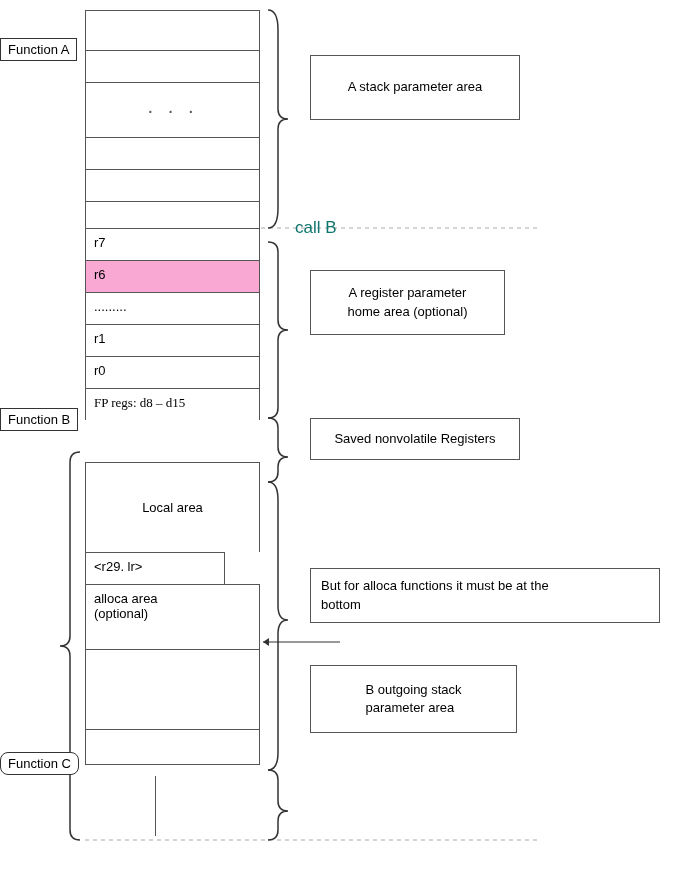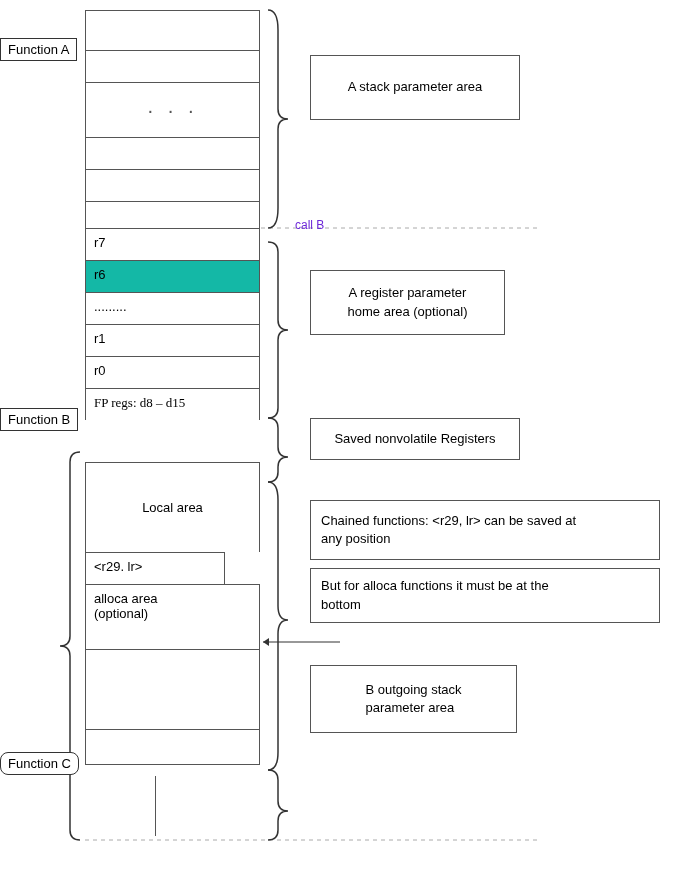--- a/index.html
+++ b/index.html
@@ -36,22 +36,22 @@
       border: 1px solid #555;
       background: #fff;
       padding: 8px 10px;
       font-size: 13px;
       line-height: 1.4;
     }
 
     
     .label-text {
       position: absolute;
-      font-size: 12px;
-      color: #6d28d9;
+      font-size: 17px;
+      color: #0f766e;
     }
 
     
     svg.overlay {
       position: absolute;
       top: 0;
       left: 0;
       width: 700px;
       height: 882px;
       pointer-events: none;
@@ -96,21 +96,21 @@
   <div style="position:absolute; left:85px; top:137px; width:175px; height:32px; border:1px solid #555; border-bottom:none; background:#fff;"></div>
 
   <div style="position:absolute; left:85px; top:169px; width:175px; height:32px; border:1px solid #555; border-bottom:none; background:#fff;"></div>
 
   <div style="position:absolute; left:85px; top:201px; width:175px; height:27px; border:1px solid #555; border-bottom:none; background:#fff;"></div>
 
   <div class="label-text" style="left:295px; top:218px;">call B</div>
 
   <div style="position:absolute; left:85px; top:228px; width:175px; height:32px; border:1px solid #555; border-bottom:none; background:#fff; padding:6px 8px;">r7</div>
 
-  <div style="position:absolute; left:85px; top:260px; width:175px; height:32px; border:1px solid #555; border-bottom:none; background:#14b8a6; padding:6px 8px;">r6</div>
+  <div style="position:absolute; left:85px; top:260px; width:175px; height:32px; border:1px solid #555; border-bottom:none; background:#f9a8d4; padding:6px 8px;">r6</div>
 
   <div style="position:absolute; left:85px; top:292px; width:175px; height:32px; border:1px solid #555; border-bottom:none; background:#fff; padding:6px 8px;">.........</div>
 
   <div style="position:absolute; left:85px; top:324px; width:175px; height:32px; border:1px solid #555; border-bottom:none; background:#fff; padding:6px 8px;">r1</div>
 
   <div style="position:absolute; left:85px; top:356px; width:175px; height:32px; border:1px solid #555; border-bottom:none; background:#fff; padding:6px 8px;">r0</div>
 
   <div style="position:absolute; left:85px; top:388px; width:175px; height:32px; border:1px solid #555; border-bottom:none; background:#fff; padding:6px 8px;font-family:Liberation Serif, serif;">FP regs: d8 – d15</div>
 
   <div class="func-label" style="top:408px; left:0px;">Function B</div>
@@ -139,24 +139,20 @@
 
   <div class="anno-box" style="left:310px; top:270px; width:195px; height:65px; display:flex; align-items:center; justify-content:center; text-align:center; padding:8px 12px;">
     <span style="white-space:pre-line;">A register parameter
 home area (optional)</span>
   </div>
 
   <div class="anno-box" style="left:310px; top:418px; width:210px; height:42px; display:flex; align-items:center; justify-content:center; text-align:center;">
     <span>Saved nonvolatile  Registers</span>
   </div>
 
-  <div class="anno-box" style="left:310px; top:500px; width:350px; height:60px; display:flex; align-items:center; padding:8px 10px;">
-    <span style="white-space:pre-line;">Chained functions: &lt;r29, lr&gt; can be saved at
-any position</span>
-  </div>
 
   <div class="anno-box" style="left:310px; top:568px; width:350px; height:55px; display:flex; align-items:center; padding:8px 10px;">
     <span style="white-space:pre-line;">But for alloca functions it must be at the
 bottom</span>
   </div>
 
   <div class="anno-box" style="left:310px; top:665px; width:207px; height:68px; display:flex; align-items:center; padding:8px 10px;justify-content:center;">
     <span style="white-space:pre-line;">B outgoing stack
 parameter area</span>
   </div>

